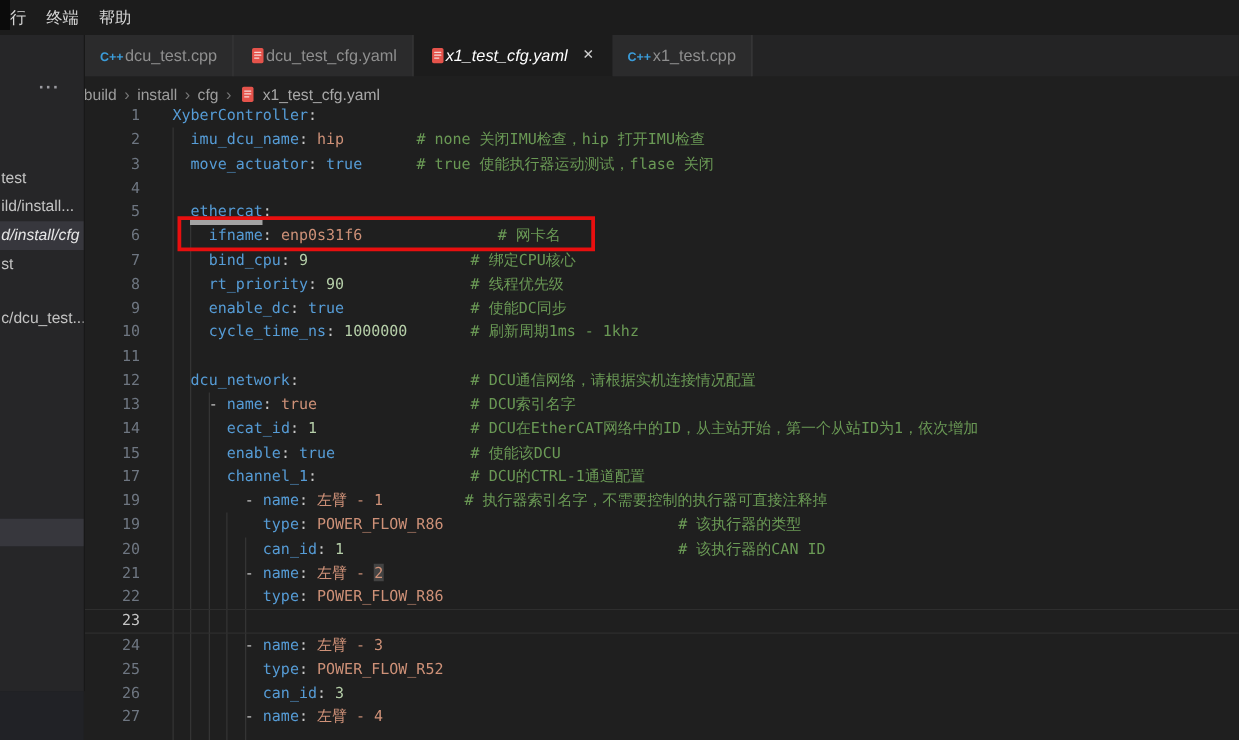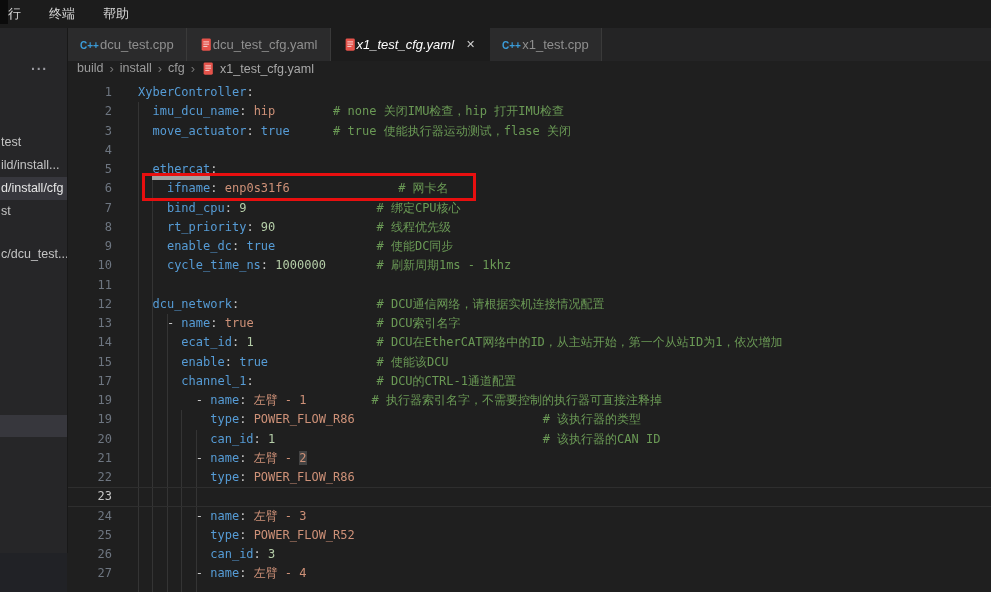--- a/index.html
+++ b/index.html
@@ -5,42 +5,42 @@
   html,body{margin:0;padding:0}
   body{
     width:991px;height:592px;overflow:hidden;position:relative;
     background:var(--editor-bg,#1f1f1f);
     font-family:"Liberation Sans",sans-serif;
     -webkit-font-smoothing:antialiased;
   }
   
   .menubar{position:absolute;left:0;top:0;width:991px;height:28px;background:#1c1c1c;display:flex;align-items:center;z-index:20}
   .menubar .corner-sq{position:absolute;left:0;top:0;width:8px;height:24px;background:#0b0b0b}
-  .menu-item{color:#d6d6d6;font-size:13px;margin-left:12px;padding:2px 8px 3px 8px;white-space:nowrap}
+  .menu-item{color:#d6d6d6;font-size:13px;margin-left:0;padding:2px 8px 3px 8px;white-space:nowrap}
   .menu-item:first-child{padding-left:6px;margin-left:2px}
   
   .sidebar{position:absolute;left:0;top:28px;width:67px;height:525px;background:#262628;border-right:1px solid #181818;z-index:10;overflow:hidden}
   .sidebar-bottom{position:absolute;left:0;top:553px;width:67px;height:39px;background:#212226;z-index:11}
   .more-dots{position:absolute;left:31px;top:33px;color:#9b9ba1;font-size:14px;letter-spacing:1px;font-weight:bold}
   .side-rows{position:absolute;left:0;top:103px;width:67px}
   .side-row{height:23px;line-height:23px;font-size:12.5px;color:#c3c3c3;white-space:nowrap;overflow:hidden;padding-left:1px}
   .side-row.sel{background:#37373d;color:#e6e6e6}
-  .side-row.it{}
+  .side-row.it{font-style:italic}
   .side-row.gap{margin-top:20px}
   .side-sel-empty{position:absolute;left:0;top:387px;width:67px;height:22px;background:#37373d}
   
   .tabbar{position:absolute;left:68px;top:28px;width:923px;height:33px;background:#242425;display:flex;z-index:5}
   .tab{display:flex;align-items:center;padding:0 12px;background:#2b2b2c;border-right:1px solid #3a3a3a;cursor:pointer}
   .tab .lbl{font-size:13px;color:#8f8f8f;margin-left:0;white-space:nowrap}
   .tab.active{background:#1c1c1c;border-right:1px solid #1c1c1c}
   .tab.active .lbl{color:#ffffff;font-style:italic}
   .tab .close{margin-left:10px;color:#cfcfcf;font-size:11px;line-height:11px;padding:2px}
   .tab .ficon{flex:none;display:flex;align-items:center}
   
-  .breadcrumb{position:absolute;left:64px;top:61px;width:923px;height:22px;display:flex;align-items:flex-start;padding-left:13px;box-sizing:border-box;font-size:12.5px;color:#9d9d9d;z-index:4}
+  .breadcrumb{position:absolute;left:54px;top:61px;width:923px;height:22px;display:flex;align-items:flex-end;padding-left:13px;box-sizing:border-box;font-size:12.5px;color:#9d9d9d;z-index:4}
   .crumb-sep{margin:0 6px;color:#767676;font-size:13px}
   .crumb-file{display:flex;align-items:center;color:#a8a8a8}
   .crumb-file .ficon{margin-right:5px;display:flex;align-items:center}
   
   .code-area{position:absolute;left:68px;top:83px;width:923px;height:509px;overflow:hidden;font-family:"DejaVu Sans Mono","Liberation Mono",monospace;font-size:12px;z-index:2}
   .guide{position:absolute;width:1px;background:#343434;z-index:0}
   .g0{left:70px;top:19px;bottom:0}
   .g1{left:84px;top:96px;bottom:0}
   .g2{left:99px;top:231px;bottom:0}
   .g3{left:113px;top:327px;bottom:0}

